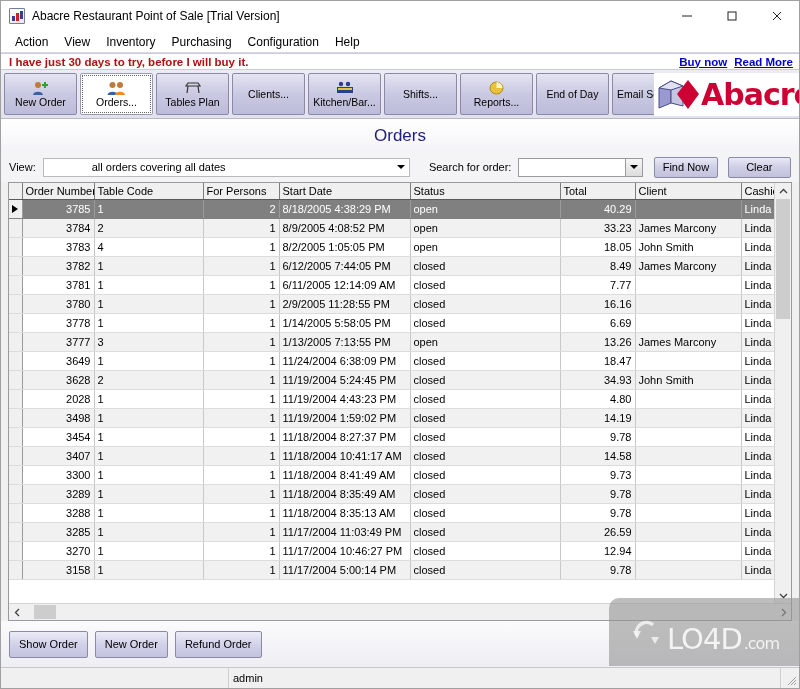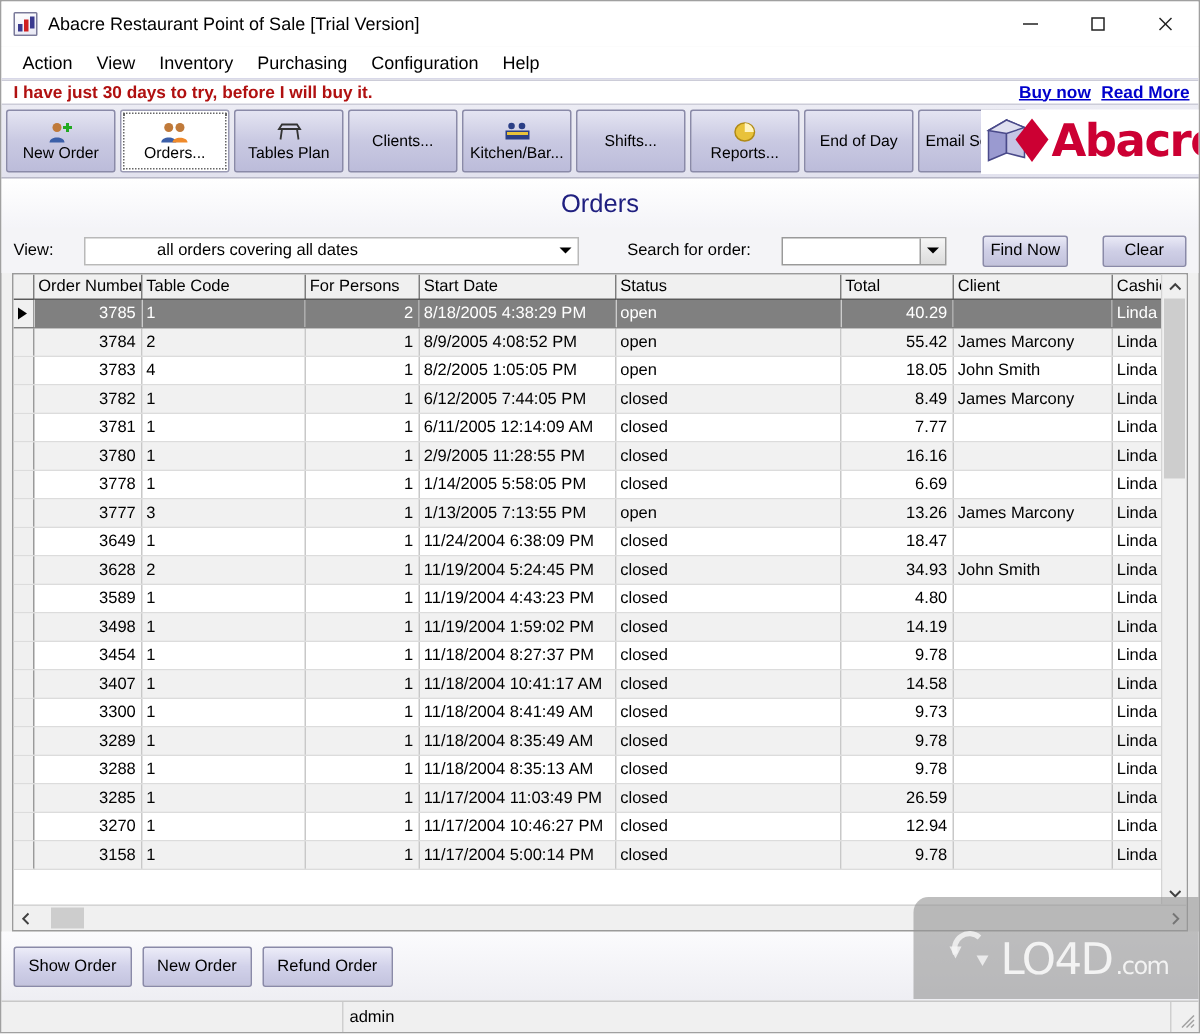--- a/index.html
+++ b/index.html
@@ -196,21 +196,21 @@
 
   
   .filterrow {
     height: 30px;
     background: #f4f4f7;
     display: flex;
     align-items: center;
     padding: 0 8px;
     box-sizing: border-box;
     flex: 0 0 auto;
-    gap: 16px;
+    gap: 3px;
   }
   .lbl { font-size: 11px; color: #000; white-space: nowrap; }
   .combo {
     background: #fff;
     border: 1px solid #9a9a9a;
     height: 19px;
     display: flex;
     align-items: center;
     box-sizing: border-box;
     font-size: 11px;
@@ -646,21 +646,21 @@
                 <td></td>
                 <td>Linda Th</td>
               </tr>
               <tr class="row-odd">
                 <td class="c-ind"></td>
                 <td class="num">3784</td>
                 <td>2</td>
                 <td class="num">1</td>
                 <td>8/9/2005 4:08:52 PM</td>
                 <td>open</td>
-                <td class="num">55.42</td>
+                <td class="num">33.23</td>
                 <td>James Marcony</td>
                 <td>Linda Th</td>
               </tr>
               <tr class="row-even">
                 <td class="c-ind"></td>
                 <td class="num">3783</td>
                 <td>4</td>
                 <td class="num">1</td>
                 <td>8/2/2005 1:05:05 PM</td>
                 <td>open</td>
@@ -740,21 +740,21 @@
                 <td>2</td>
                 <td class="num">1</td>
                 <td>11/19/2004 5:24:45 PM</td>
                 <td>closed</td>
                 <td class="num">34.93</td>
                 <td>John Smith</td>
                 <td>Linda Th</td>
               </tr>
               <tr class="row-even">
                 <td class="c-ind"></td>
-                <td class="num">3589</td>
+                <td class="num">2028</td>
                 <td>1</td>
                 <td class="num">1</td>
                 <td>11/19/2004 4:43:23 PM</td>
                 <td>closed</td>
                 <td class="num">4.80</td>
                 <td></td>
                 <td>Linda Th</td>
               </tr>
               <tr class="row-odd">
                 <td class="c-ind"></td>

